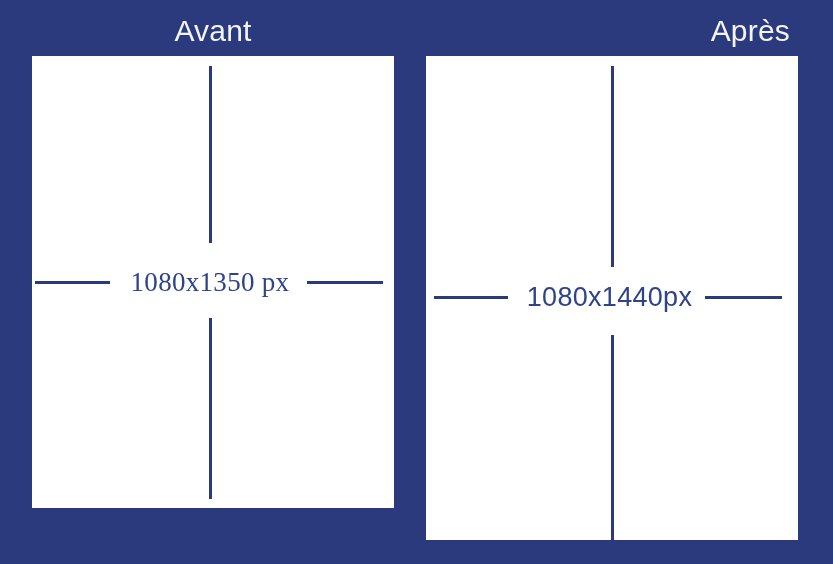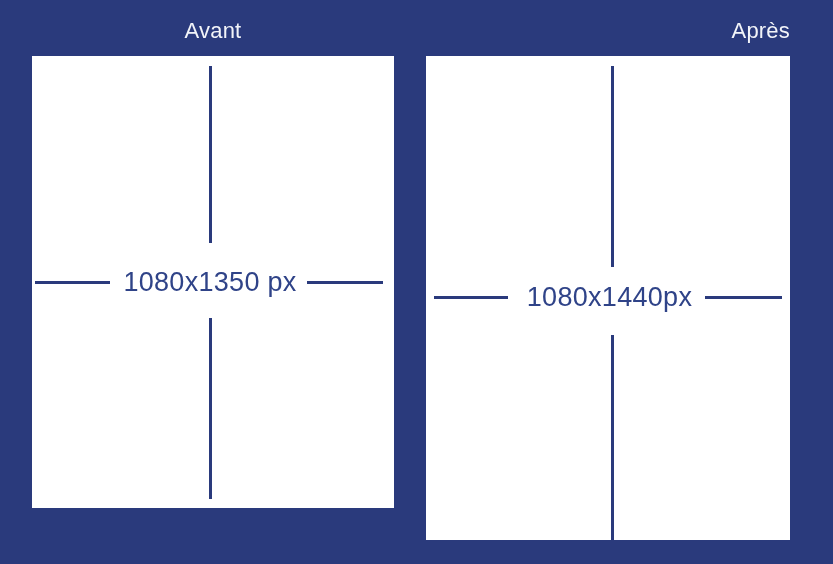--- a/index.html
+++ b/index.html
@@ -20,37 +20,37 @@
     left: 0;
     top: 0;
     width: 833px;
     height: 564px;
   }
 
   
   .col-title {
     position: absolute;
     color: #f2f4f9;
-    font-size: 22px;
+    font-size: 30px;
     font-weight: 400;
     letter-spacing: 0.2px;
     text-align: center;
     white-space: nowrap;
     line-height: 34px;
   }
   #title-avant  { left: 32px;  top: 14px; width: 362px; }
   #title-apres  { left: 426px; top: 14px; width: 364px; text-align: right; }
 
   
   .card {
     position: absolute;
     background: #ffffff;
   }
-  #card-avant { left: 32px;  top: 56px; width: 362px; height: 452px; }
-  #card-apres { left: 426px; top: 56px; width: 364px; height: 484px; }
+  #card-avant { left: 32px;  top: 56px; width: 362px; height: 452px; font-family: Liberation Serif, serif; }
+  #card-apres { left: 426px; top: 56px; width: 364px; height: 484px; padding-left: 8px; }
 
   
   .vline {
     position: absolute;
     width: 3px;
     background: #2a3a7c;
   }
   .hseg {
     position: absolute;
     height: 3px;

